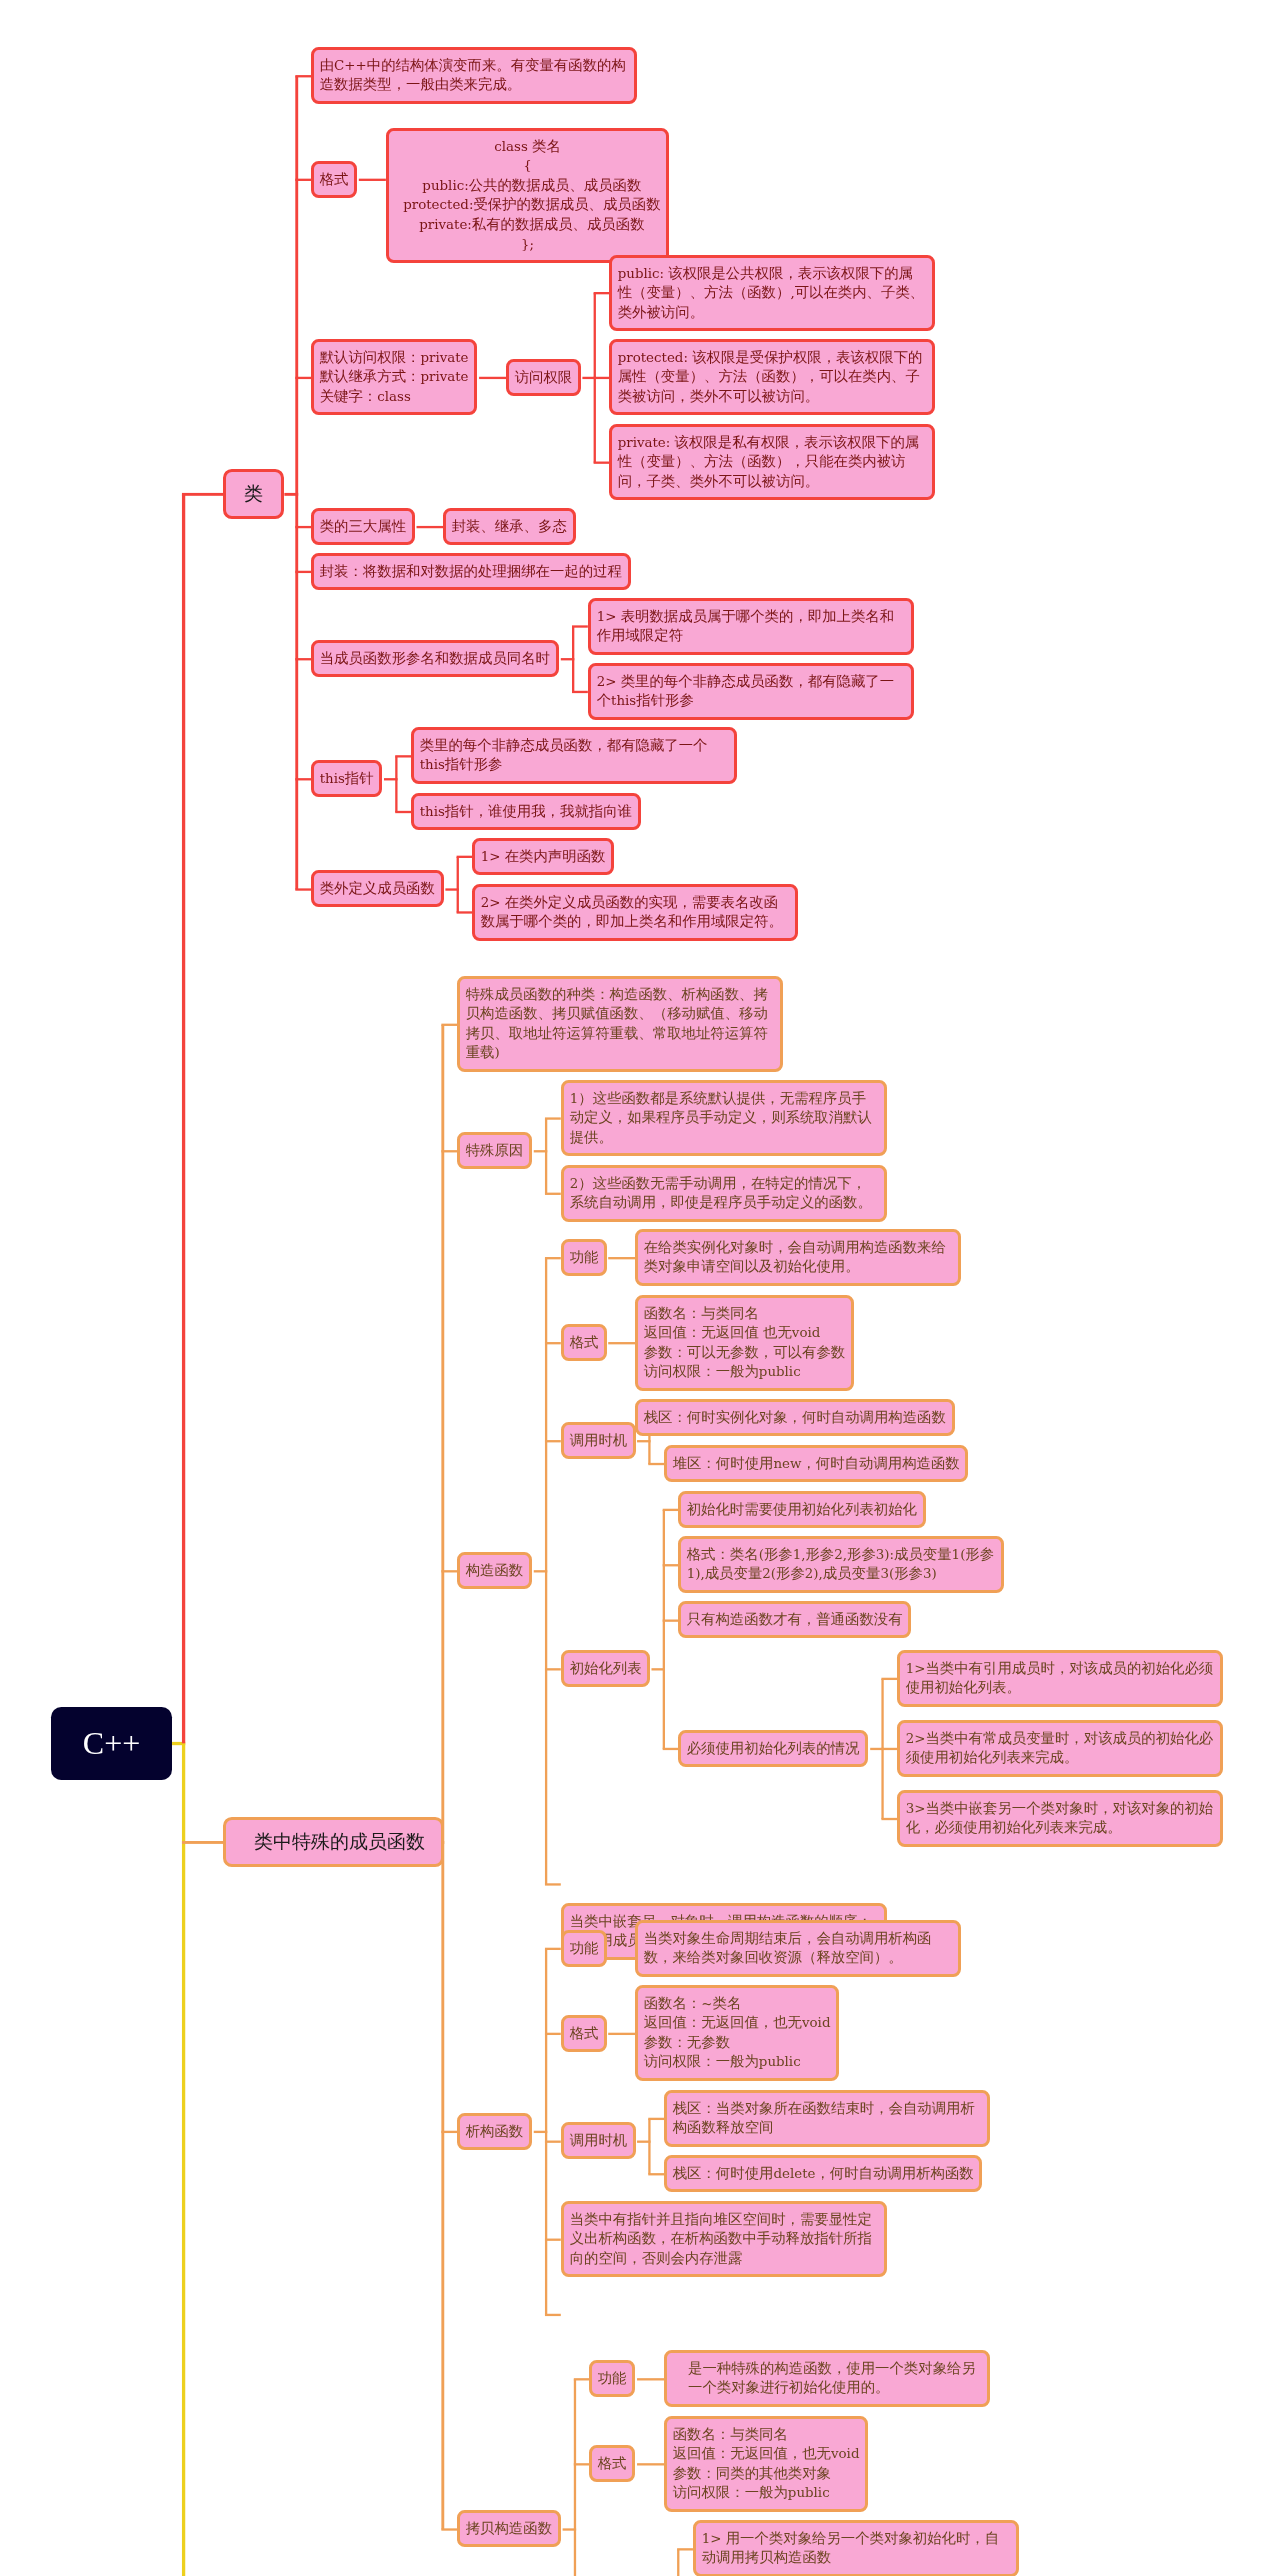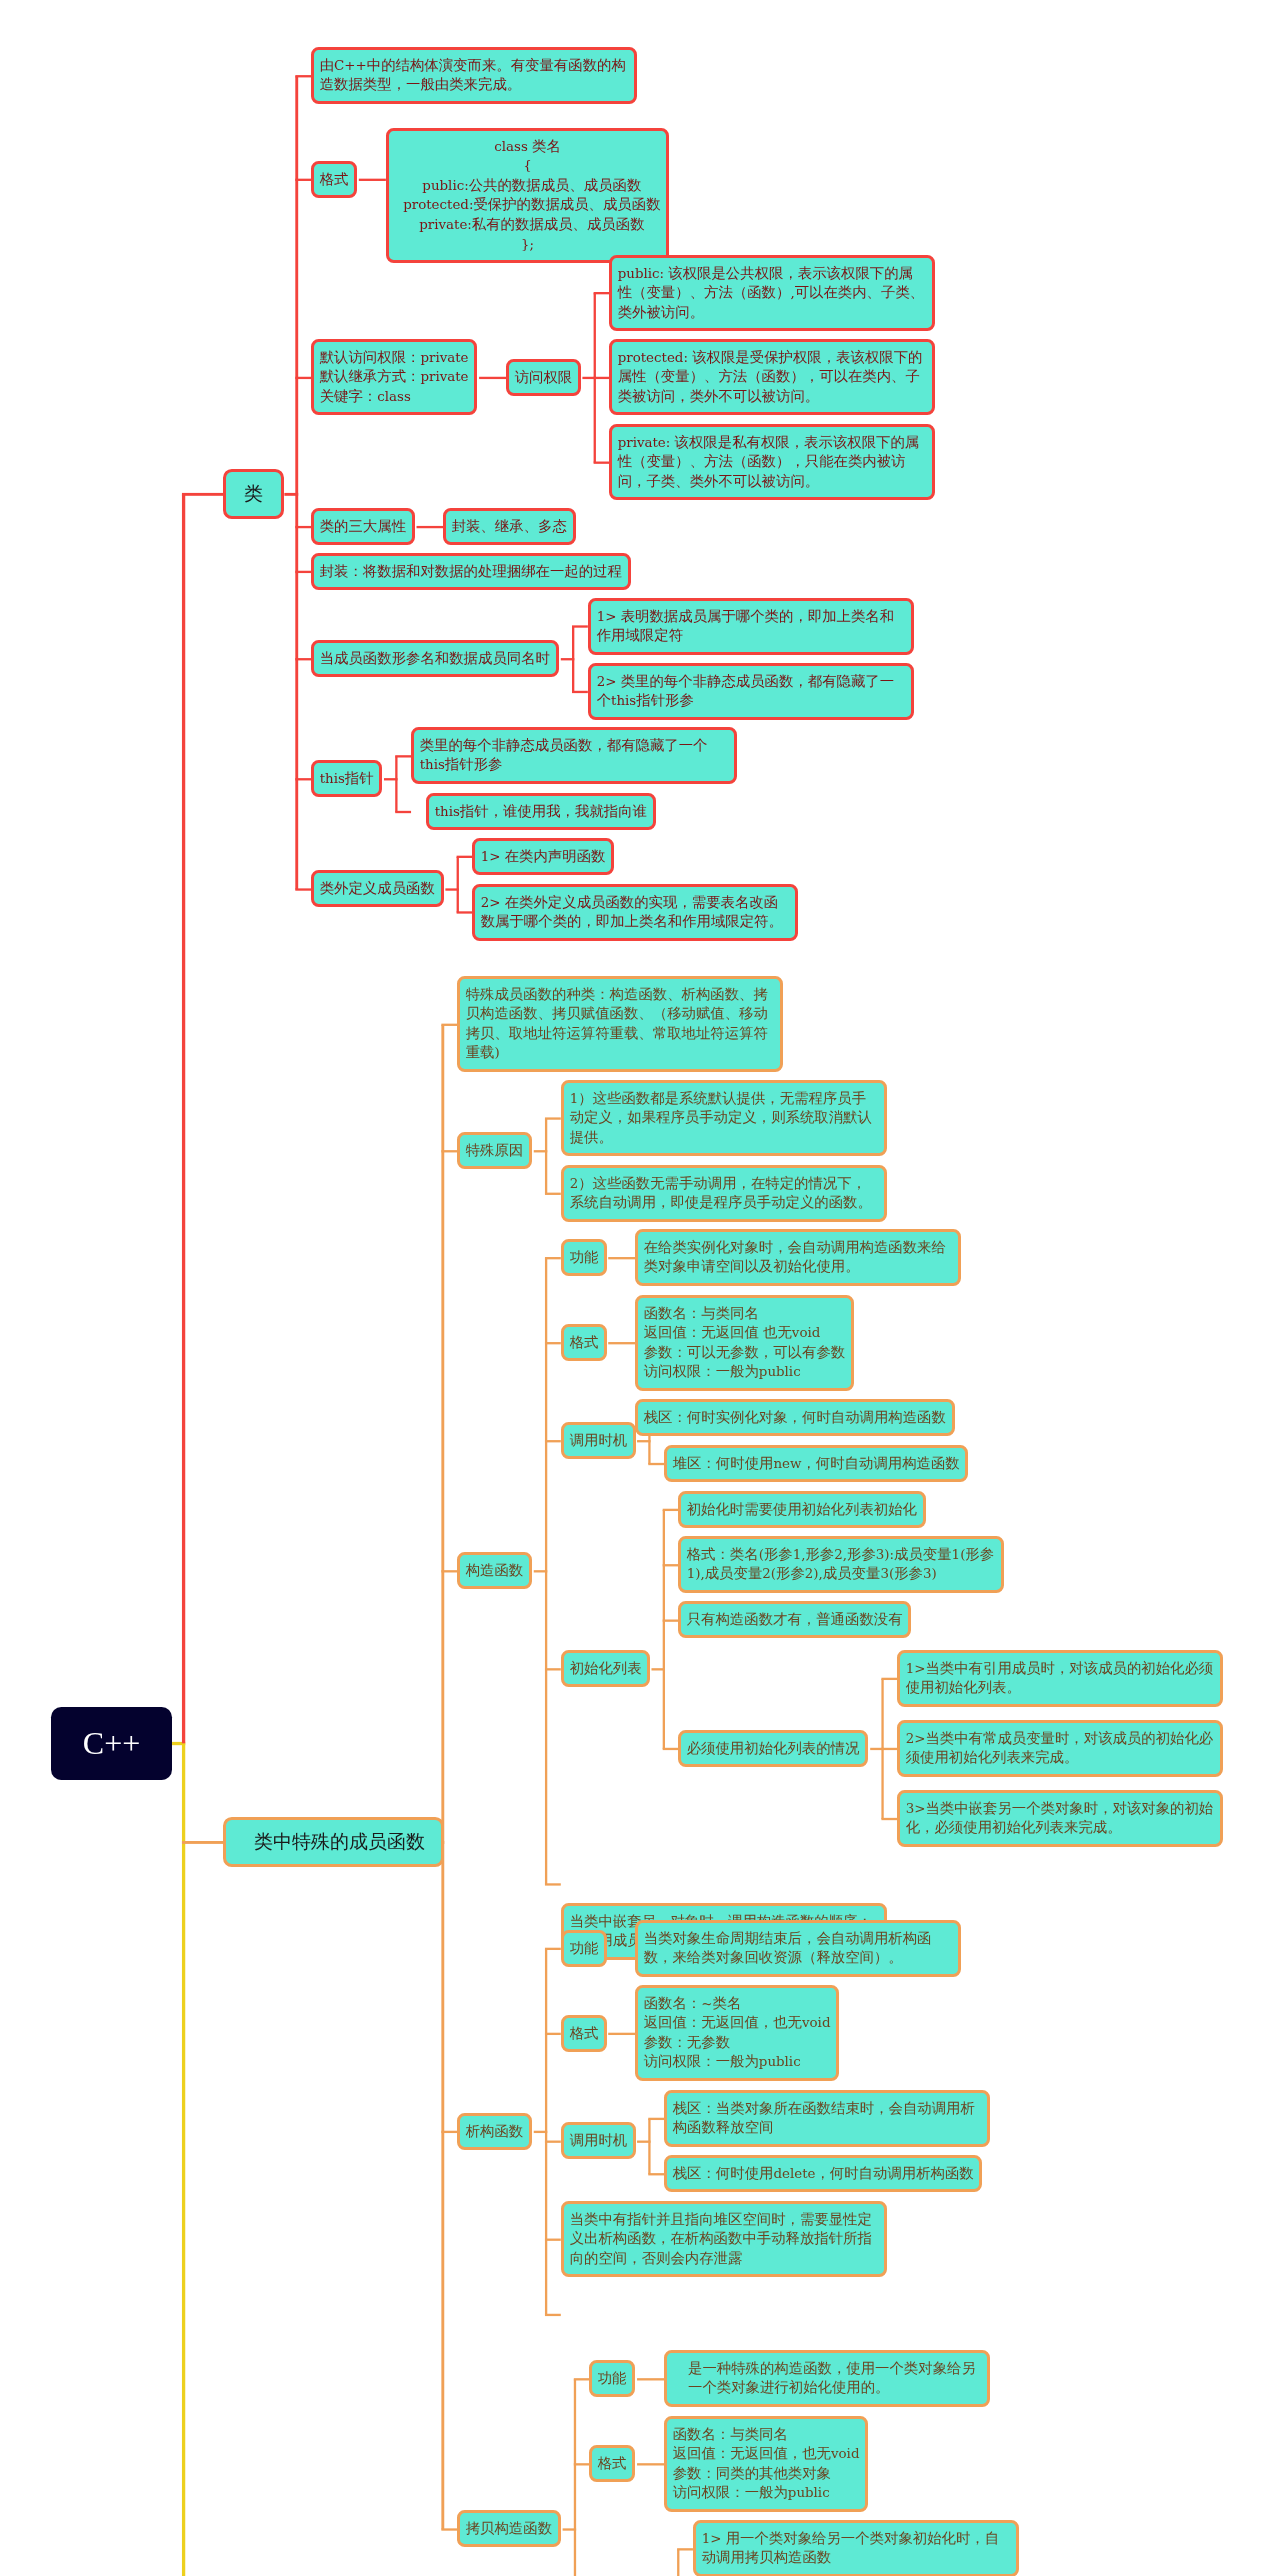--- a/index.html
+++ b/index.html
@@ -1,21 +1,21 @@
 <!DOCTYPE html>
 <html style="font-size:8.2px"><head>
 <meta charset="utf-8">
 <style>
   html,body{margin:0;padding:0;background:#fff;}
   body{width:1274px;height:3620px;position:relative;overflow:hidden;
        font-family:"DejaVu Serif",sans-serif;-webkit-font-smoothing:antialiased;}
   #canvas{position:absolute;left:0;top:0;width:1274px;height:3620px;}
   svg#links{position:absolute;left:0;top:0;width:1274px;height:3620px;overflow:visible;}
   .node{position:absolute;box-sizing:border-box;border:3.6px solid #000;border-radius:7.7px;
-        background:#5eead4;padding:5.7px 5.7px;font-size:14.4px;line-height:19.6px;white-space:pre-wrap;
+        background:#f9a8d4;padding:5.7px 5.7px;font-size:14.4px;line-height:19.6px;white-space:pre-wrap;
         word-break:break-word;z-index:3;}
   .node.root{background:#04022E;border:none;color:#fff;border-radius:10.3px;
              font-family:"Liberation Serif",serif;font-size:32px;line-height:35px;
              text-align:center;padding:0;width:121px;height:73px;
              display:flex;align-items:center;justify-content:center;}
   .node.lvl1{font-size:19px;line-height:25px;color:#111;border-radius:8.8px;
              padding:9.3px 15.5px;min-width:61px;text-align:center;}
   .node .lat{font-size:13.4px;}
   .node.root .lat{font-size:inherit;}
 </style>
@@ -162,21 +162,21 @@
     <div class="node" style="border-color: rgb(244, 67, 60); color: rgb(122, 21, 21); max-width: 326px; left: 609px; top: 339px;"><span class="lat">protected: </span>该权限是受保护权限，表该权限下的属性（变量）、方法（函数），可以在类内、子类被访问，类外不可以被访问。</div>
     <div class="node" style="border-color: rgb(244, 67, 60); color: rgb(122, 21, 21); max-width: 326px; left: 609px; top: 424px;"><span class="lat">private: </span>该权限是私有权限，表示该权限下的属性（变量）、方法（函数），只能在类内被访问，子类、类外不可以被访问。</div>
     <div class="node" style="border-color: rgb(244, 67, 60); color: rgb(122, 21, 21); max-width: 326px; left: 311px; top: 508px;">类的三大属性</div>
     <div class="node" style="border-color: rgb(244, 67, 60); color: rgb(122, 21, 21); max-width: 326px; left: 443px; top: 508px;">封装、继承、多态</div>
     <div class="node" style="border-color: rgb(244, 67, 60); color: rgb(122, 21, 21); max-width: 326px; left: 311px; top: 553px;">封装：将数据和对数据的处理捆绑在一起的过程</div>
     <div class="node" style="border-color: rgb(244, 67, 60); color: rgb(122, 21, 21); max-width: 326px; left: 311px; top: 640px;">当成员函数形参名和数据成员同名时</div>
     <div class="node" style="border-color: rgb(244, 67, 60); color: rgb(122, 21, 21); max-width: 326px; left: 588px; top: 598px;"><span class="lat">1&gt; </span>表明数据成员属于哪个类的，即加上类名和作用域限定符</div>
     <div class="node" style="border-color: rgb(244, 67, 60); color: rgb(122, 21, 21); max-width: 326px; left: 588px; top: 663px;"><span class="lat">2&gt; </span>类里的每个非静态成员函数，都有隐藏了一个<span class="lat">this</span>指针形参</div>
     <div class="node" style="border-color: rgb(244, 67, 60); color: rgb(122, 21, 21); max-width: 326px; left: 311px; top: 760px;"><span class="lat">this</span>指针</div>
     <div class="node" style="border-color: rgb(244, 67, 60); color: rgb(122, 21, 21); max-width: 326px; left: 411px; top: 727px;">类里的每个非静态成员函数，都有隐藏了一个<span class="lat">this</span>指针形参</div>
-    <div class="node" style="border-color: rgb(244, 67, 60); color: rgb(122, 21, 21); max-width: 326px; left: 411px; top: 793px; margin-left: 15px;"><span class="lat">this</span>指针，谁使用我，我就指向谁</div>
+    <div class="node" style="border-color: rgb(244, 67, 60); color: rgb(122, 21, 21); max-width: 326px; left: 411px; top: 793px;"><span class="lat">this</span>指针，谁使用我，我就指向谁</div>
     <div class="node" style="border-color: rgb(244, 67, 60); color: rgb(122, 21, 21); max-width: 326px; left: 311px; top: 870px;">类外定义成员函数</div>
     <div class="node" style="border-color: rgb(244, 67, 60); color: rgb(122, 21, 21); max-width: 326px; left: 472px; top: 838px;"><span class="lat">1&gt; </span>在类内声明函数</div>
     <div class="node" style="border-color: rgb(244, 67, 60); color: rgb(122, 21, 21); max-width: 326px; left: 472px; top: 884px;"><span class="lat">2&gt; </span>在类外定义成员函数的实现，需要表名改函数属于哪个类的，即加上类名和作用域限定符。</div>
     <div class="node lvl1" style="border-color: rgb(240, 160, 86); color: rgb(26, 26, 26); left: 223px; top: 1817px; padding-left: 28px;">类中特殊的成员函数</div>
     <div class="node" style="border-color: rgb(240, 160, 86); color: rgb(107, 68, 32); max-width: 326px; left: 457px; top: 976px;">特殊成员函数的种类：构造函数、析构函数、拷贝构造函数、拷贝赋值函数、（移动赋值、移动拷贝、取地址符运算符重载、常取地址符运算符重载<span class="lat">)</span></div>
     <div class="node" style="border-color: rgb(240, 160, 86); color: rgb(107, 68, 32); max-width: 326px; left: 457px; top: 1132px;">特殊原因</div>
     <div class="node" style="border-color: rgb(240, 160, 86); color: rgb(107, 68, 32); max-width: 326px; left: 561px; top: 1080px;"><span class="lat">1</span>）这些函数都是系统默认提供，无需程序员手动定义，如果程序员手动定义，则系统取消默认提供。</div>
     <div class="node" style="border-color: rgb(240, 160, 86); color: rgb(107, 68, 32); max-width: 326px; left: 561px; top: 1165px;"><span class="lat">2</span>）这些函数无需手动调用，在特定的情况下，系统自动调用，即使是程序员手动定义的函数。</div>
     <div class="node" style="border-color: rgb(240, 160, 86); color: rgb(107, 68, 32); max-width: 326px; left: 457px; top: 1552px;">构造函数</div>
     <div class="node" style="border-color: rgb(240, 160, 86); color: rgb(107, 68, 32); max-width: 326px; left: 561px; top: 1239px;">功能</div>

